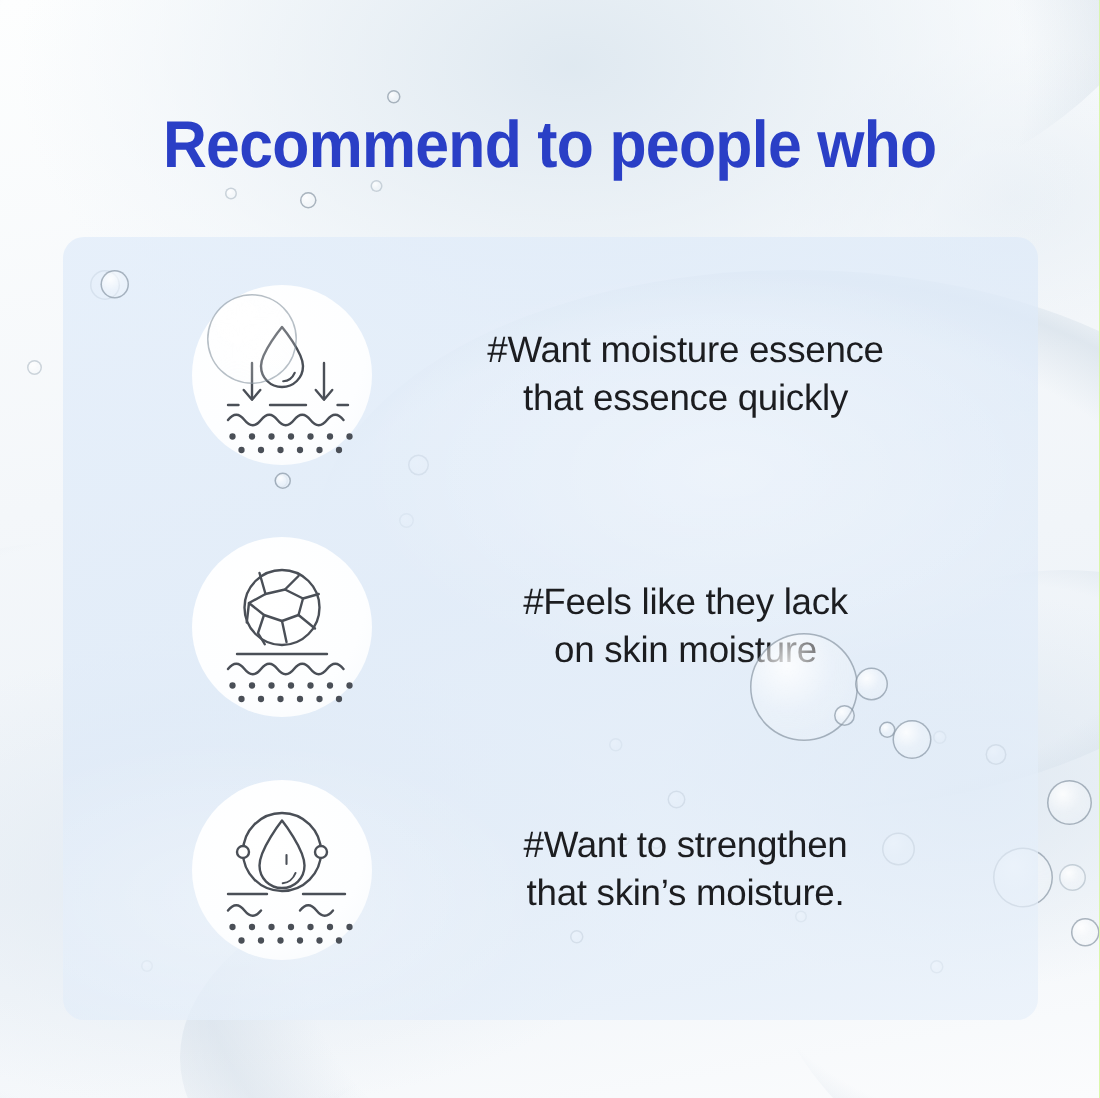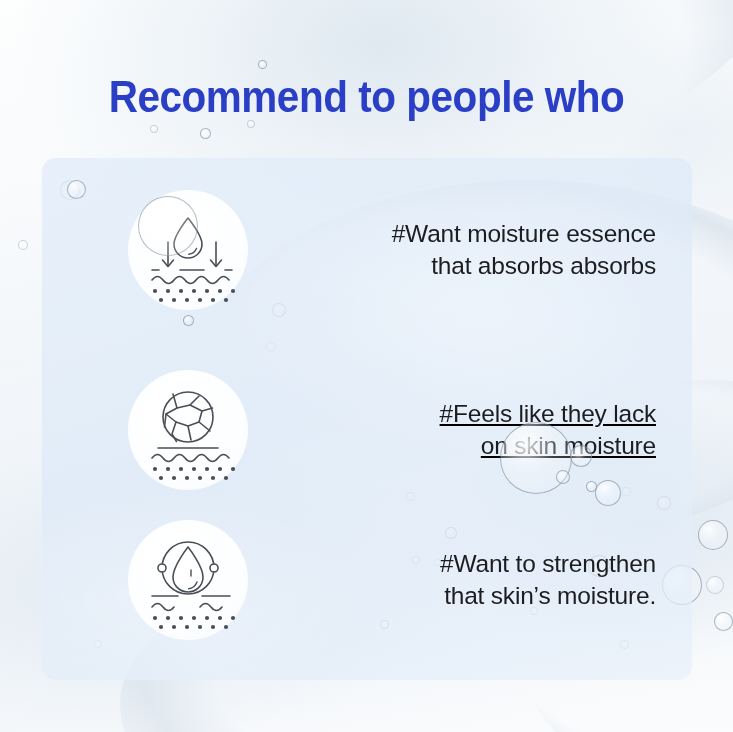--- a/index.html
+++ b/index.html
@@ -114,37 +114,37 @@
   
   .row {
     position: absolute;
     left: 0;
     width: 650px;
     height: 120px;
     display: flex;
     align-items: center;
   }
   .row-1 { top: 32px; }
-  .row-2 { top: 212px; text-decoration: underline; }
+  .row-2 { top: 200px; }
   .row-3 { top: 362px; }
 
   .icon-disc {
     position: relative;
     flex: 0 0 auto;
     width: 120px;
     height: 120px;
     margin-left: 86px;
     border-radius: 50%;
     background: radial-gradient(circle at 42% 36%, #ffffff 0%, #fdfeff 62%, #f6f9fc 100%);
   }
   .icon-disc svg { position: absolute; left: 0; top: 0; }
 
   .row-text {
     flex: 1 1 auto;
-    text-align: right;
+    text-align: center;
     font-family: "Liberation Sans", sans-serif;
     font-size: 24.5px;
     line-height: 1.32;
     color: #1c1d20;
     letter-spacing: -0.2px;
     padding-right: 36px;
     padding-left: 10px;
   }
   .row-text .l2 { display: block; }
 </style>
@@ -222,21 +222,21 @@
               <circle cx="59" cy="110" r="2.1"></circle>
             <circle cx="72" cy="110" r="2.1"></circle>
               <circle cx="85" cy="110" r="2.1"></circle>
               <circle cx="98" cy="110" r="2.1"></circle>
             <circle cx="105" cy="101" r="2.1"></circle>
           </g>
         </svg>
       </div>
       <div class="row-text">
         <span>#Want moisture essence</span>
-        <span class="l2">that absorbs absorbs</span>
+        <span class="l2">that essence quickly</span>
       </div>
     </div>
 
     <div class="row row-2">
       <div class="icon-disc">
         <svg width="120" height="120" viewBox="0 0 120 120" fill="none" stroke="#4a4f57" stroke-width="1.6" stroke-linecap="round" stroke-linejoin="round">
 
           <circle cx="60" cy="47" r="25"></circle>
           <path d="M45 24 L49 38 L38 44 L36.5 57"></path>
           <path d="M49 38 L62 35 L71 26"></path>

